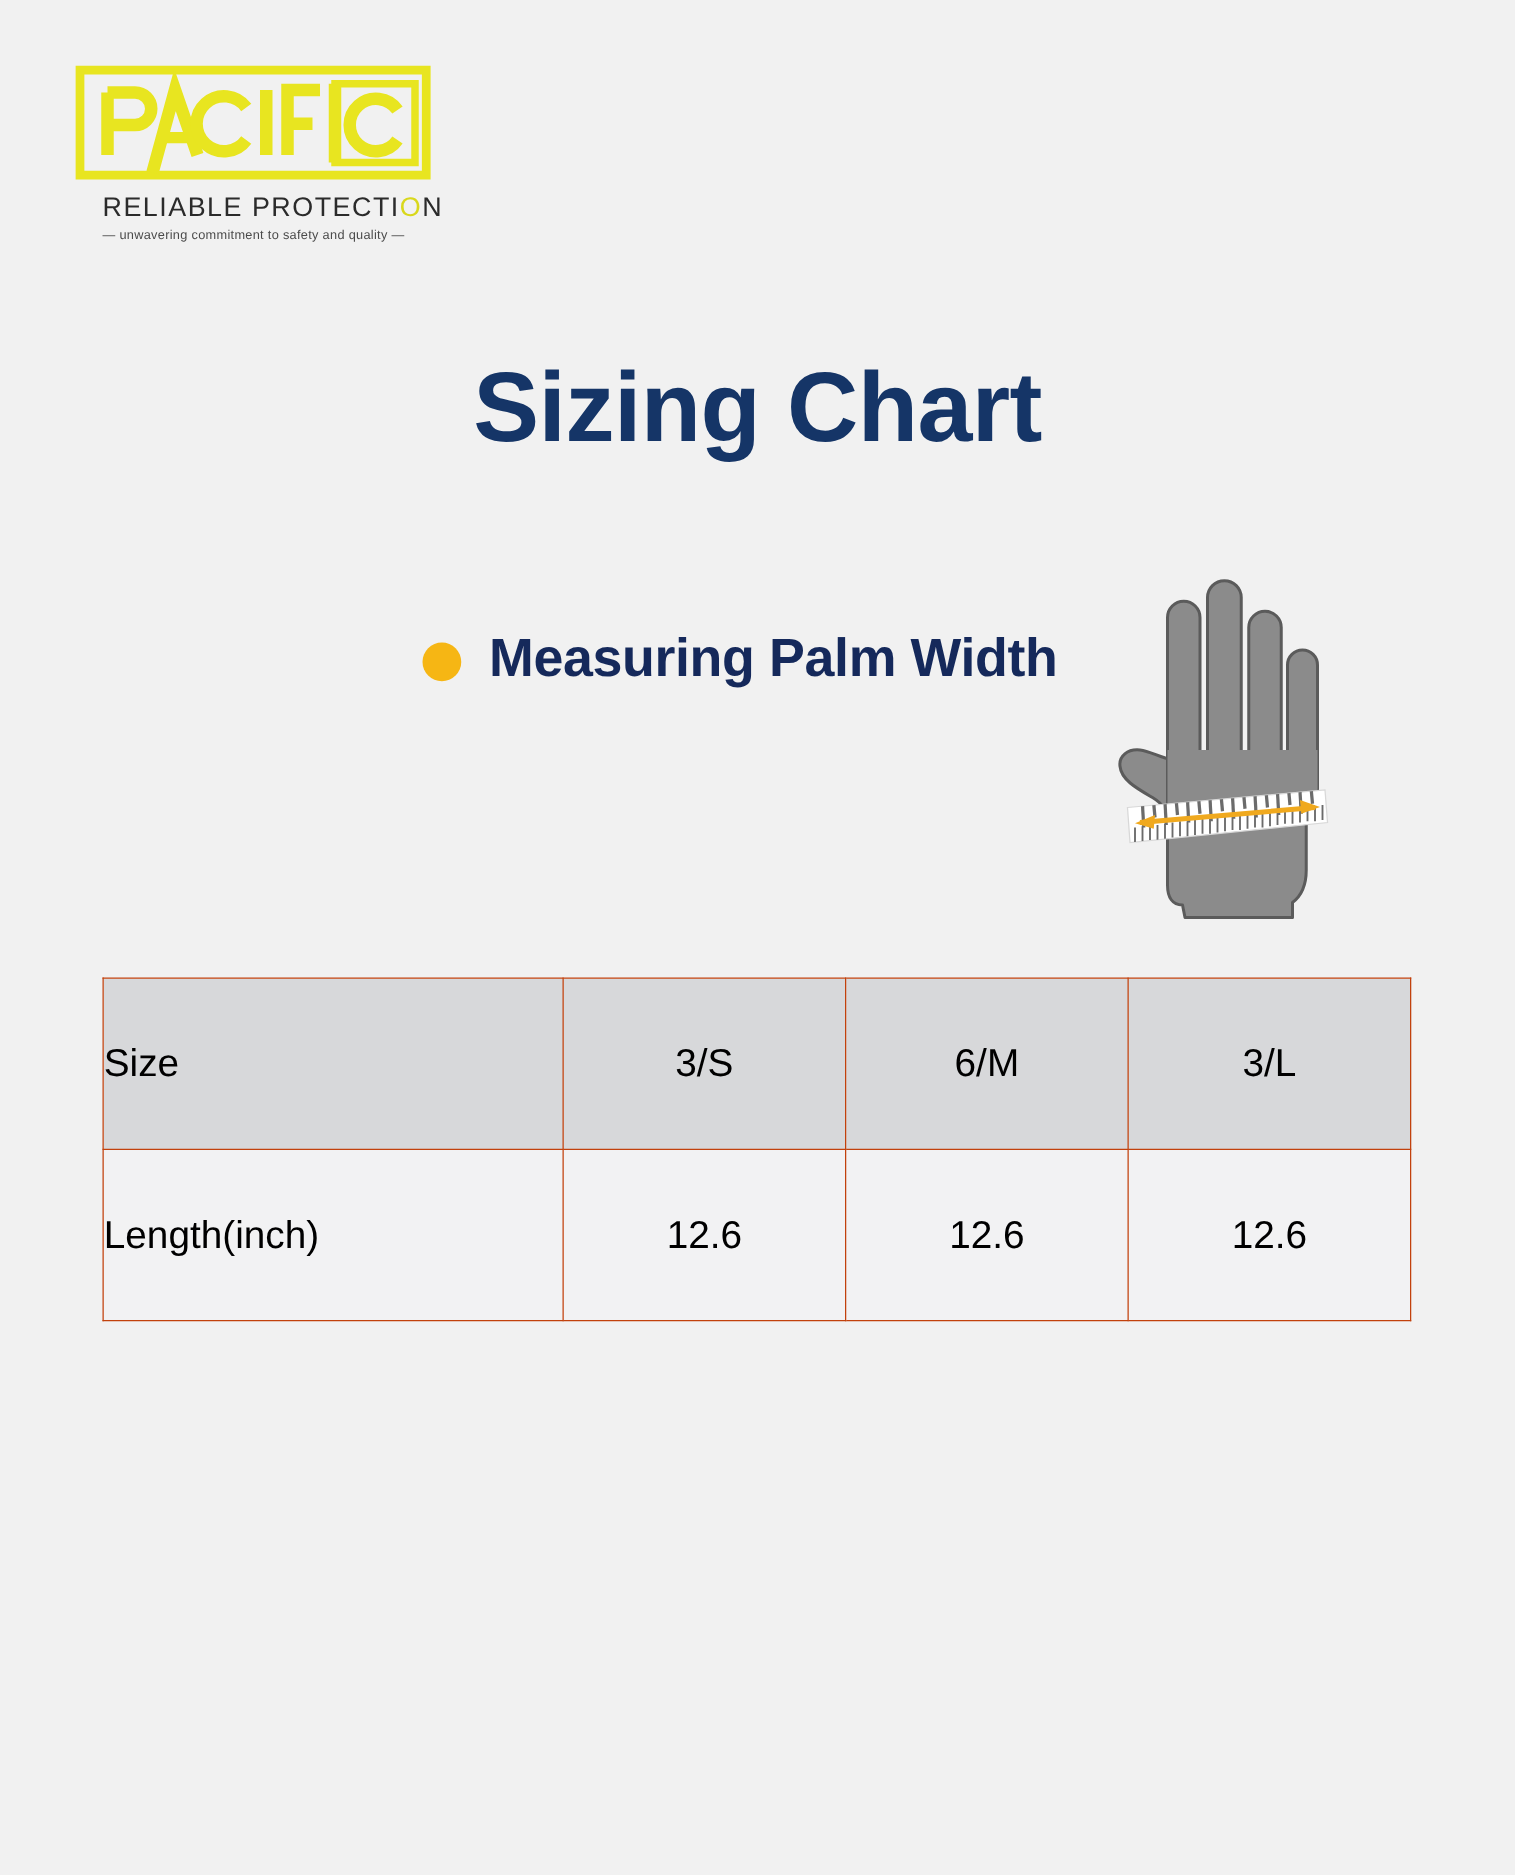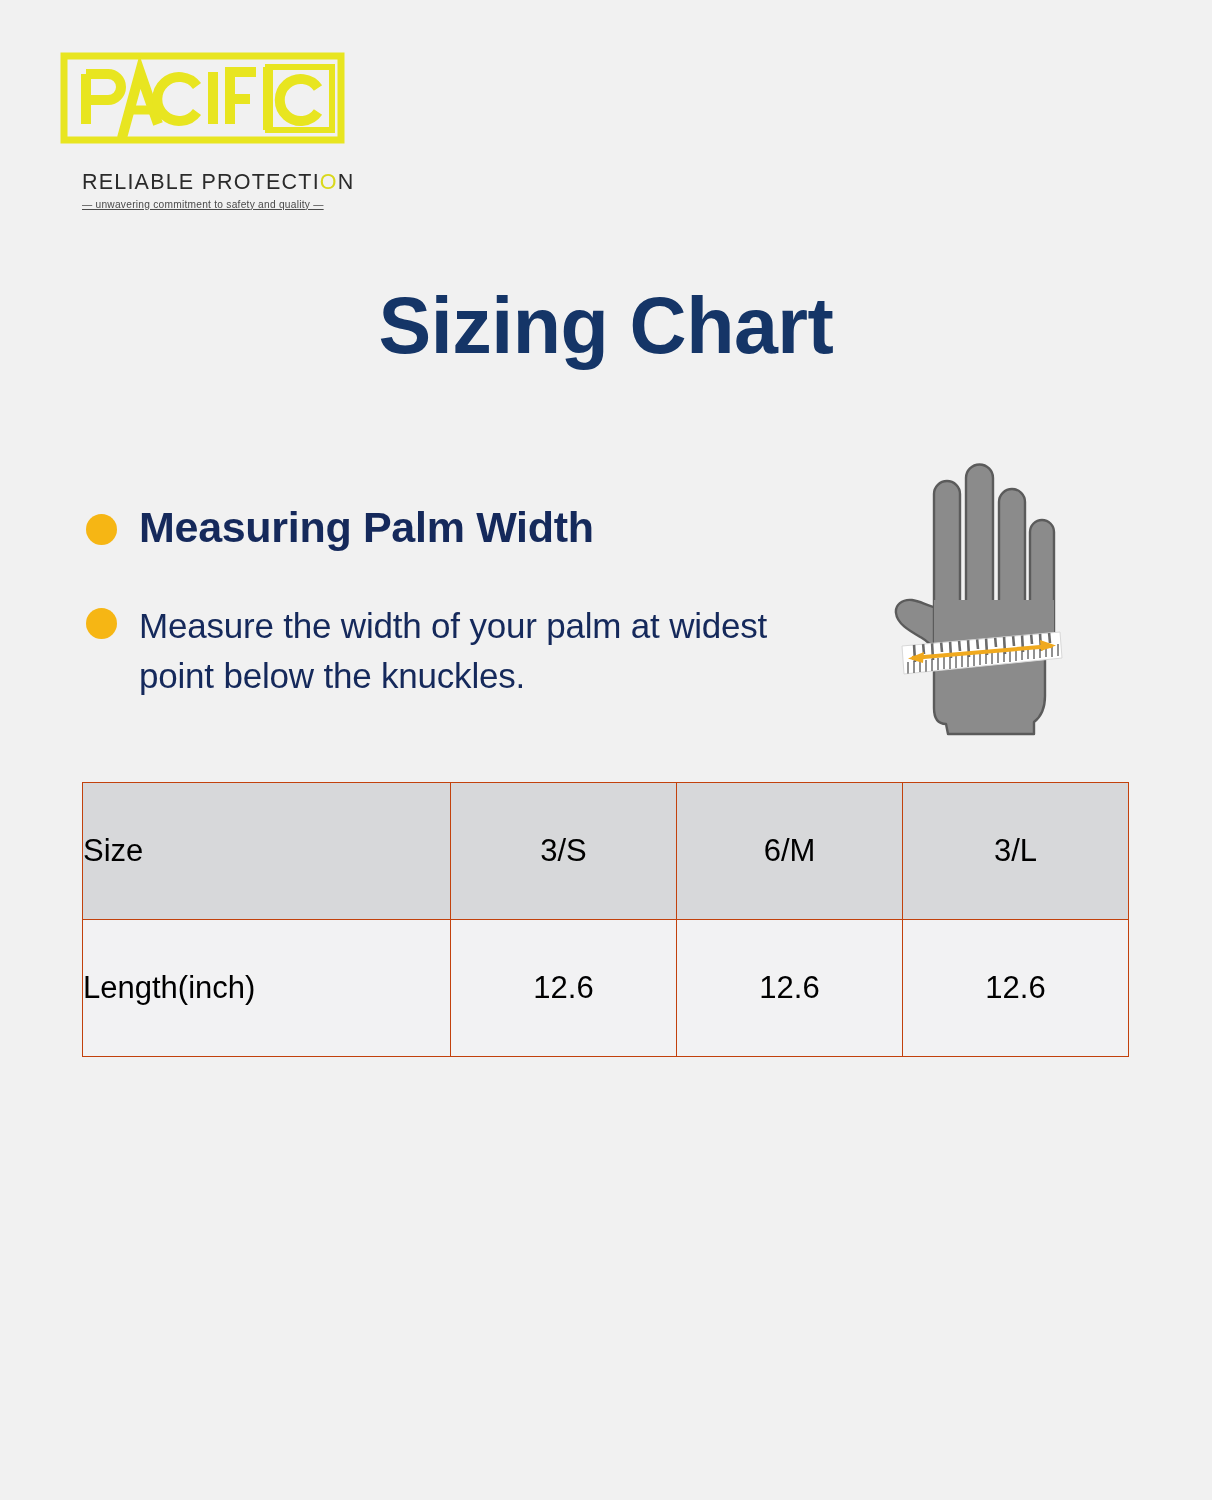--- a/index.html
+++ b/index.html
@@ -24,42 +24,41 @@
     width: 300px;
   }
   #logo-mark {
     position: relative;
     width: 285px;
     height: 92px;
   }
   #logo-mark svg { display: block; }
 
   #logo-tagline-block {
-    margin-top: 28px;
+    margin-top: 12px;
     width: 285px;
   }
   #logo-tagline-main {
     font-family: "Liberation Sans", sans-serif;
     font-size: 21.5px;
     letter-spacing: 1.2px;
     color: #2b2b2b;
     white-space: nowrap;
     line-height: 1;
     padding-left: 22px;
   }
   #logo-tagline-main .hl { color: #d9d81c; }
   #logo-tagline-sub {
     font-family: "Liberation Sans", sans-serif;
     font-size: 10.2px;
     color: #4a4a4a;
     letter-spacing: 0.25px;
     white-space: nowrap;
     margin-top: 5px;
     padding-left: 22px;
-    text-decoration: underline;
   }
 
   
   #page-title {
     position: absolute;
     left: 0;
     top: 286px;
     width: 1212px;
     text-align: center;
     font-family: "Liberation Sans", sans-serif;
@@ -73,20 +72,21 @@
   
   #bullet-list {
     position: absolute;
     left: 86px;
     top: 505px;
     width: 760px;
   }
   .bullet-row {
     display: flex;
     align-items: flex-start;
+    justify-content: flex-end;
   }
   .bullet-dot {
     flex: 0 0 auto;
     width: 31px;
     height: 31px;
     border-radius: 50%;
     background: #f6b614;
     margin-right: 22px;
   }
   .bullet-text {
@@ -188,24 +188,20 @@
 
 <div id="page-title">Sizing Chart</div>
 
 <div id="bullet-list">
 
   <div class="bullet-row" id="bullet-heading-row">
     <span class="bullet-dot"></span>
     <span class="bullet-text" id="bullet-heading-text">Measuring Palm Width</span>
   </div>
 
-  <div class="bullet-row" id="bullet-body-row">
-    <span class="bullet-dot"></span>
-    <span class="bullet-text" id="bullet-body-text">Measure the width of your palm at widest point below the knuckles.</span>
-  </div>
 </div>
 
 <div id="hand-illustration">
   <svg width="220" height="292" viewBox="0 0 220 292" xmlns="http://www.w3.org/2000/svg">
     <defs>
       <clipPath id="tapeclip">
         <path d="M40 196 L198 182 L200 208 L42 224 Z"></path>
       </clipPath>
     </defs>
 

